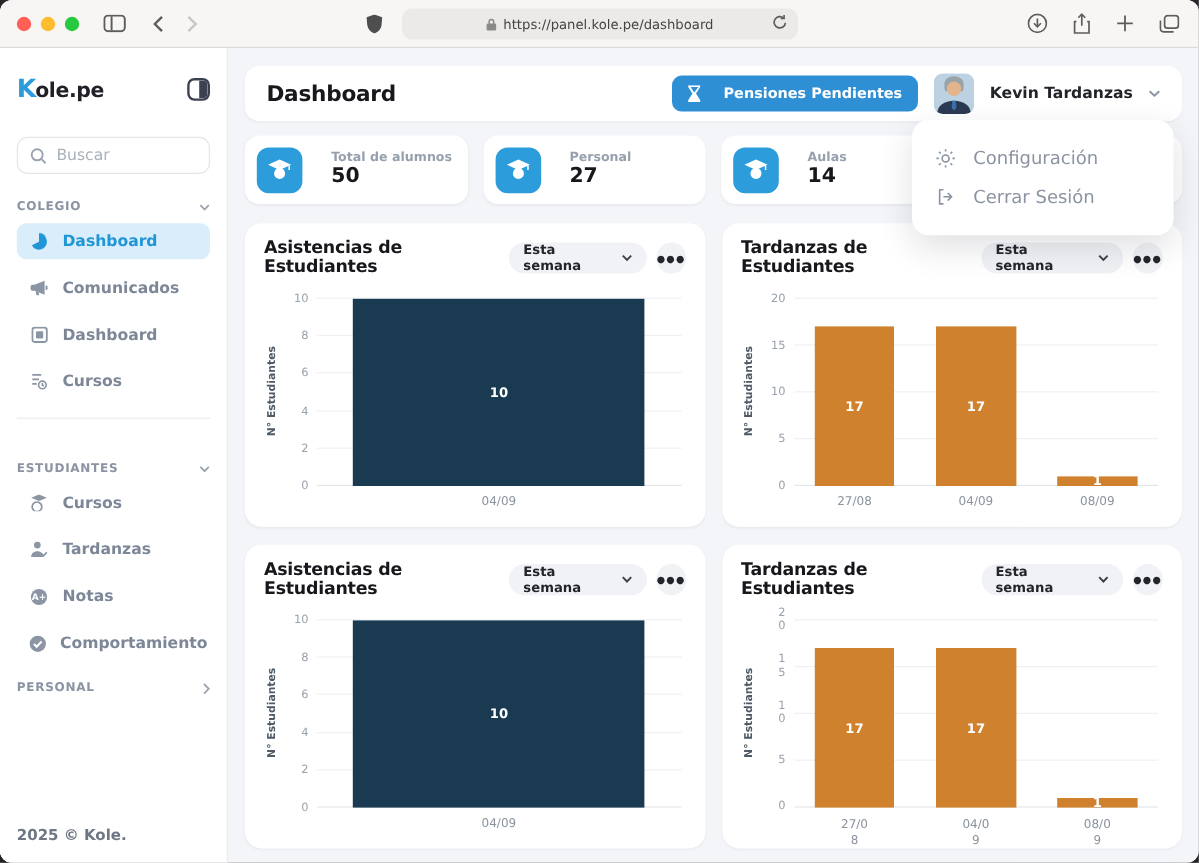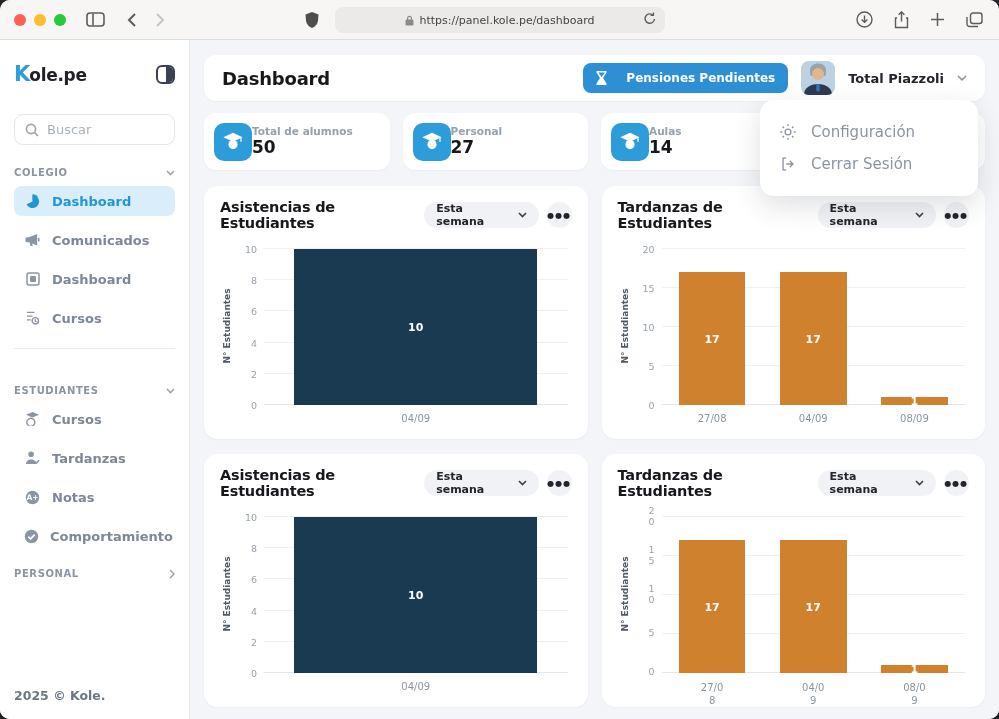--- a/index.html
+++ b/index.html
@@ -82,21 +82,21 @@
   .btn-primary {
     background:#2e8fd5; color:#fff; border:none; border-radius:8px; height:30px;
     padding:0 13px; font-size:12px; font-weight:700; display:flex; align-items:center; gap:19px;
     cursor:pointer; font-family:inherit;
   }
   .avatar { width:34px; height:34px; border-radius:8px; overflow:hidden; flex:0 0 auto; cursor:pointer; }
   .user-name { font-size:13px; font-weight:700; color:#22242a; cursor:pointer; }
   .user-chev { color:#8b93a0; display:flex; cursor:pointer; }
   
   .stats { display:grid; grid-template-columns:repeat(4,1fr); gap:13px; margin-top:12px; }
-  .stat-card { height:57px; display:flex; align-items:center; gap:0; padding:0 10px; }
+  .stat-card { height:57px; display:flex; align-items:center; gap:24px; padding:0 10px; }
   .stat-ico {
     width:38px; height:38px; border-radius:10px; background:#2d9cdb;
     display:flex; align-items:center; justify-content:center; color:#fff; flex:0 0 auto;
   }
   .stat-label { font-size:10.5px; color:#97a1ad; font-weight:600; line-height:1.2; }
   .stat-value { font-size:17px; font-weight:800; color:#17171c; line-height:1.25; }
   
   .charts { display:grid; grid-template-columns:1fr 1fr; gap:15px 14px; margin-top:16px; }
   .chart-card { height:253px; border-radius:14px; padding:13px 16px 10px; position:relative; }
   .chart-head { display:flex; align-items:center; justify-content:space-between; }
@@ -368,21 +368,21 @@
           </button>
           <span class="avatar">
             <svg width="34" height="34" viewBox="0 0 34 34">
                 <rect width="34" height="34" fill="#bcd2e2"></rect>
                 <path d="M9 9c0-4 3.5-6.5 8-6.5S25 5 25 9v3c0 2-1 3-1 3H10s-1-1-1-3Z" fill="#9aa3a8"></path>
                 <circle cx="17" cy="13" r="6" fill="#e3b58c"></circle>
                 <path d="M3 34c0-7 6-11 14-11s14 4 14 11Z" fill="#2b3a52"></path>
                 <path d="M15.5 23h3L19 29l-2 2-2-2Z" fill="#3a6fae"></path>
               </svg>
           </span>
-          <span class="user-name">Total Piazzoli</span>
+          <span class="user-name">Kevin Tardanzas</span>
           <span class="user-chev">
               <svg width="10" height="6" viewBox="0 0 10 6" fill="none" stroke="currentColor" stroke-width="1.6">
                 <polyline points="1,1 5,4.8 9,1"></polyline>
               </svg>
             </span>
         </div>
       </div>
 
       <div class="stats">
         <div class="card stat-card">

